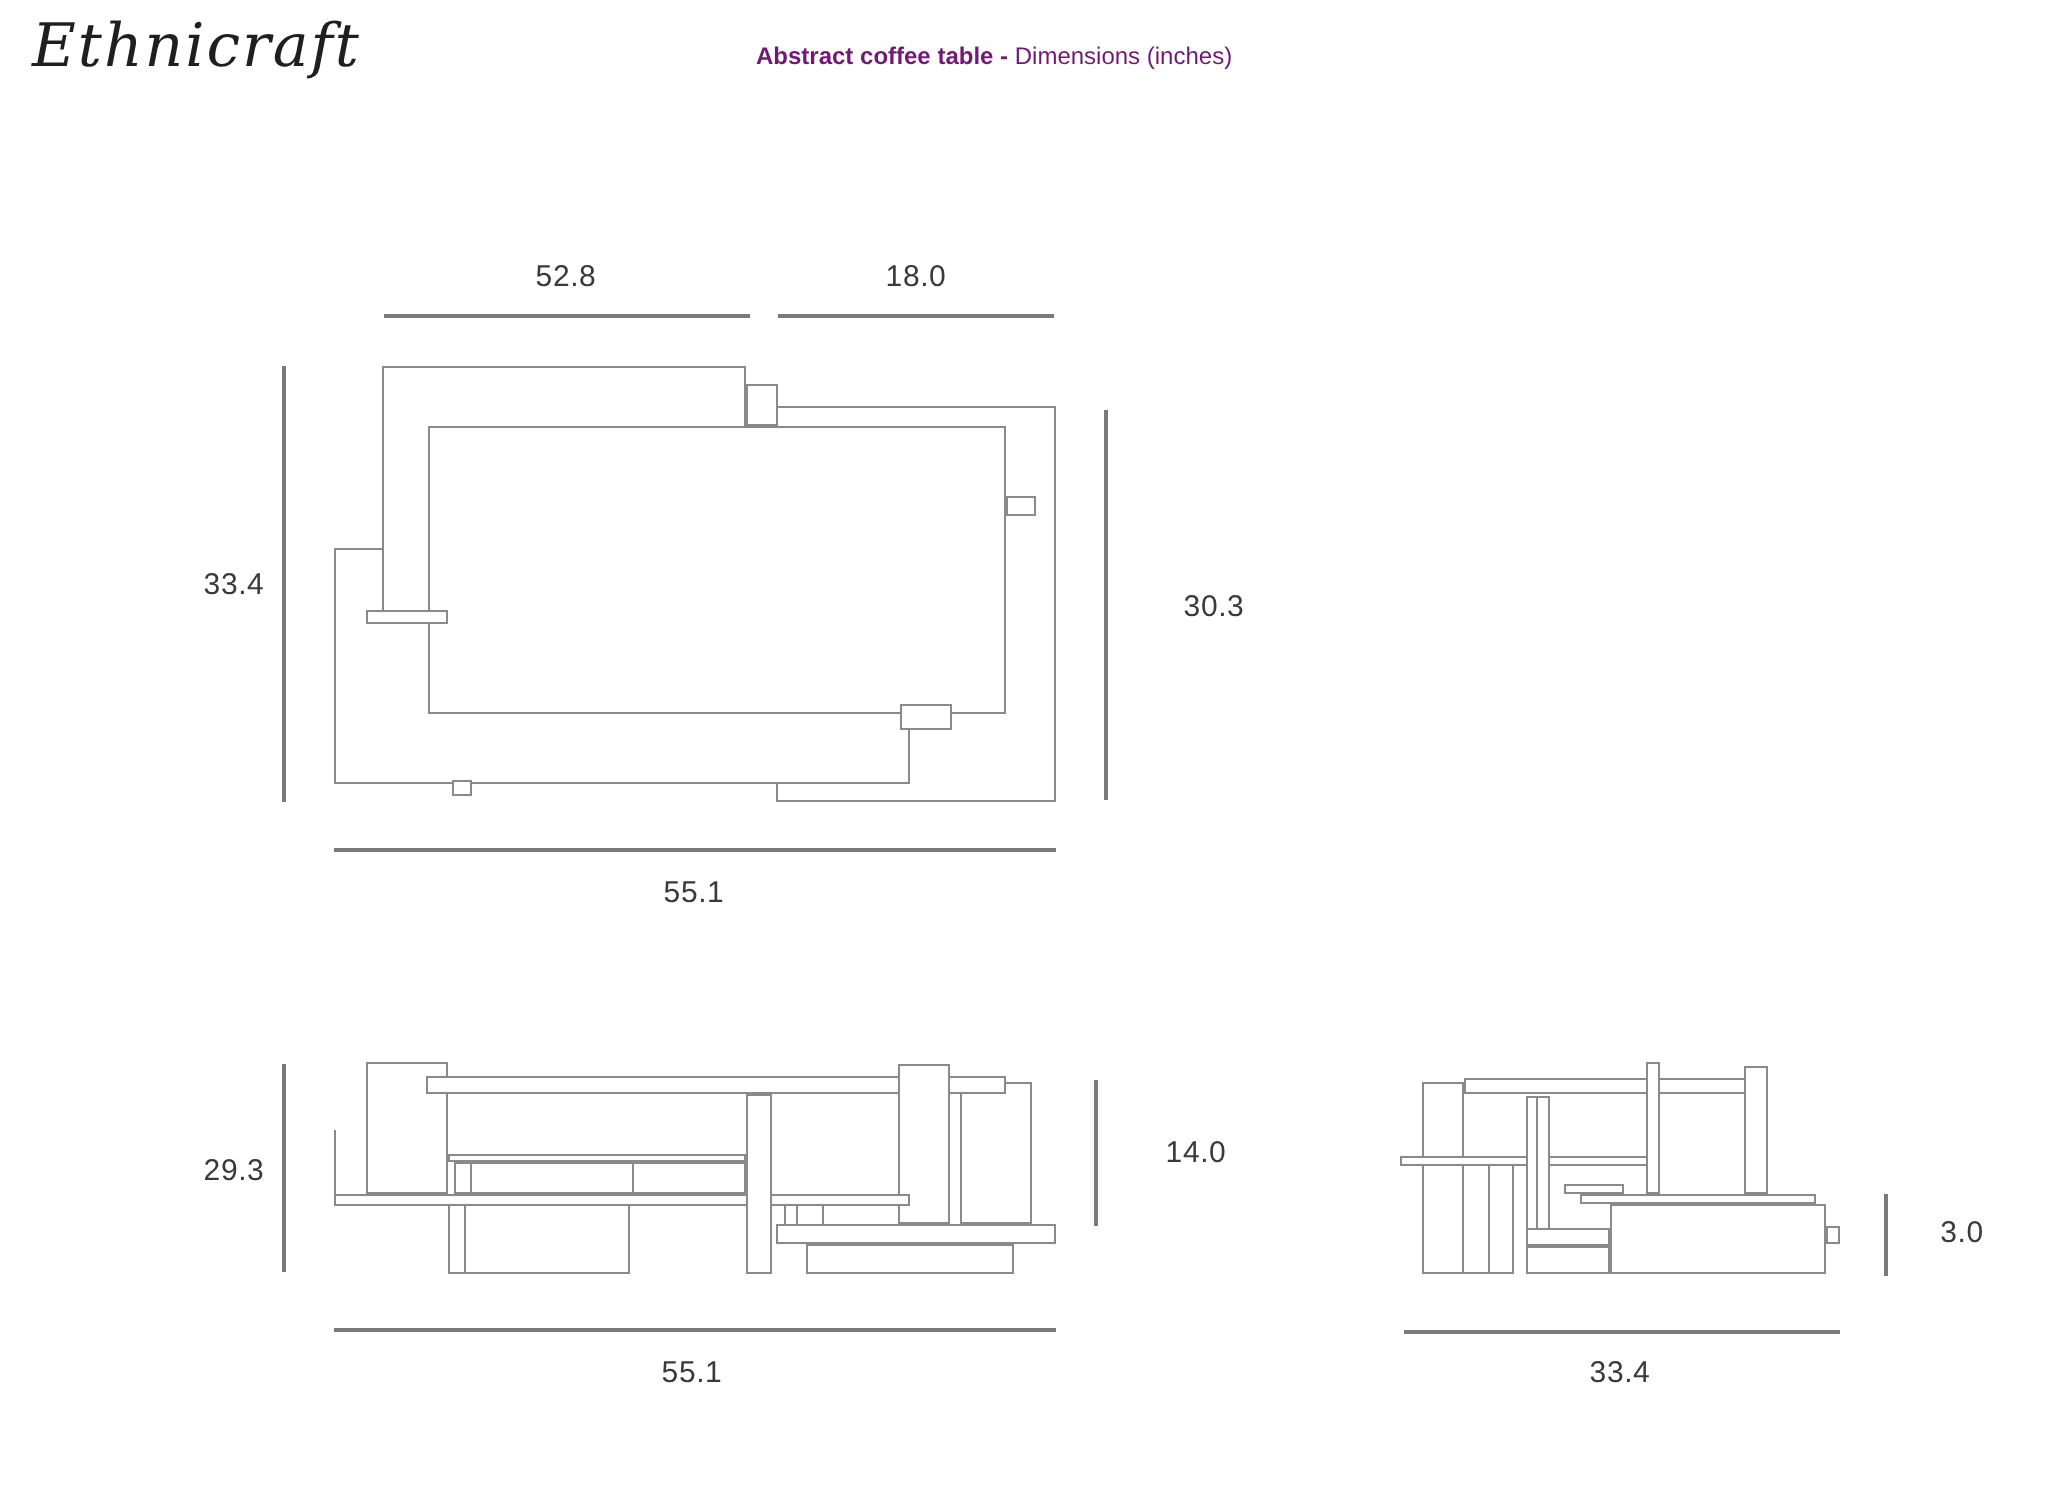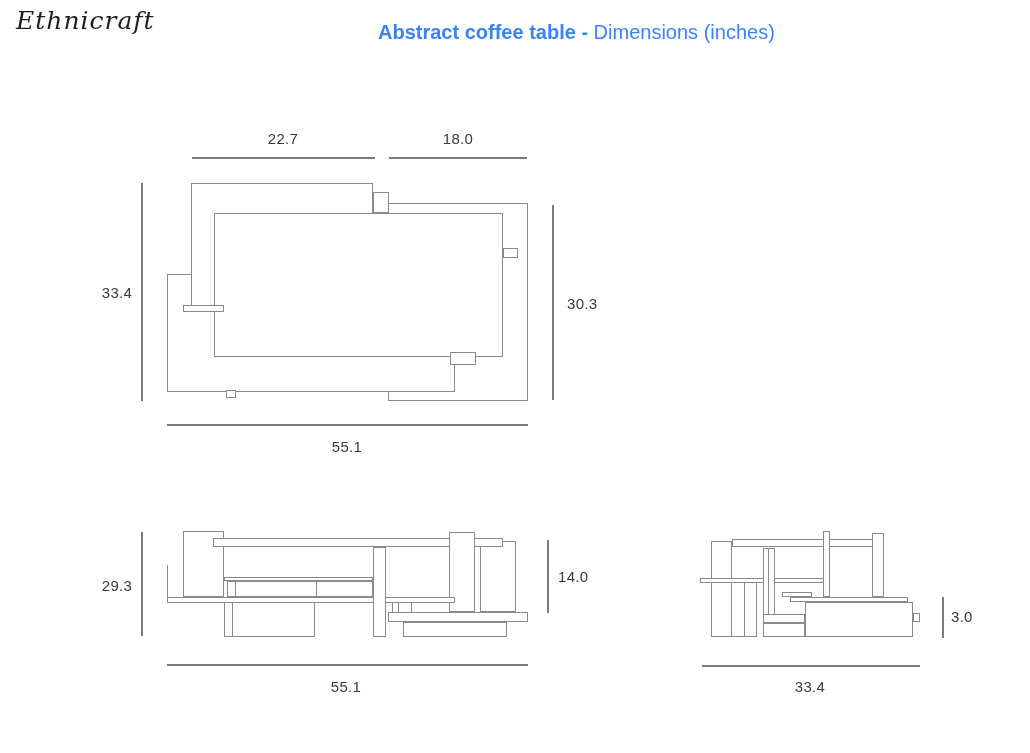--- a/index.html
+++ b/index.html
@@ -7,24 +7,24 @@
          font-family:"Liberation Sans",sans-serif;}
   
   .r{position:absolute;background:#fff;border:1px solid #8a8a8a;box-sizing:border-box;}
   
   .vl{position:absolute;width:1px;background:#8a8a8a;}
   
   .dvl{position:absolute;width:2px;background:#7a7a7a;}
   .dhl{position:absolute;height:2px;background:#7a7a7a;}
   .dim{position:absolute;font-size:15px;color:#3a3a3a;text-align:center;
        letter-spacing:.3px;white-space:nowrap;}
-  .dim.left{text-align:left;}
+  .dim.left{text-align:center;}
   #logo{position:absolute;left:16px;top:6px;font-family:"DejaVu Serif",serif;
-        font-style:italic;font-size:25px;color:#1f1f1f;letter-spacing:1px;}
-  #title{position:absolute;left:378px;top:21px;font-size:20px;color:#3b82f6;white-space:nowrap;}
+        font-style:italic;font-size:30px;color:#1f1f1f;letter-spacing:1px;}
+  #title{position:absolute;left:378px;top:21px;font-size:12px;color:#701a75;white-space:nowrap;}
   #title .b{font-weight:bold;}
 </style>
 </head>
 <body>
 
 <div id="stage">
 
   <div id="logo">Ethnicraft</div>
   <div id="title">
     <span class="b">Abstract coffee table -</span><span> Dimensions (inches)</span>
@@ -36,21 +36,21 @@
     <div class="r" style="left:167px;top:274px;width:288px;height:118px;"></div>
     <div class="r" style="left:191px;top:183px;width:182px;height:127px;"></div>
     <div class="r" style="left:373px;top:192px;width:16px;height:21px;"></div>
     <div class="r" style="left:214px;top:213px;width:289px;height:144px;"></div>
     <div class="r" style="left:183px;top:305px;width:41px;height:7px;"></div>
     <div class="r" style="left:503px;top:248px;width:15px;height:10px;"></div>
     <div class="r" style="left:450px;top:352px;width:26px;height:13px;"></div>
     <div class="r" style="left:226px;top:390px;width:10px;height:8px;"></div>
 
     <div class="dhl" style="left:192px;top:157px;width:183px;"></div>
-    <div class="dim" style="left:233px;top:130px;width:100px;">22.7</div>
+    <div class="dim" style="left:233px;top:130px;width:100px;">52.8</div>
     <div class="dhl" style="left:389px;top:157px;width:138px;"></div>
     <div class="dim" style="left:408px;top:130px;width:100px;">18.0</div>
     <div class="dvl" style="left:141px;top:183px;height:218px;"></div>
     <div class="dim" style="left:77px;top:284px;width:80px;">33.4</div>
     <div class="dvl" style="left:552px;top:205px;height:195px;"></div>
     <div class="dim left" style="left:567px;top:295px;width:80px;">30.3</div>
     <div class="dhl" style="left:167px;top:424px;width:361px;"></div>
     <div class="dim" style="left:297px;top:438px;width:100px;">55.1</div>
   </div>
 

